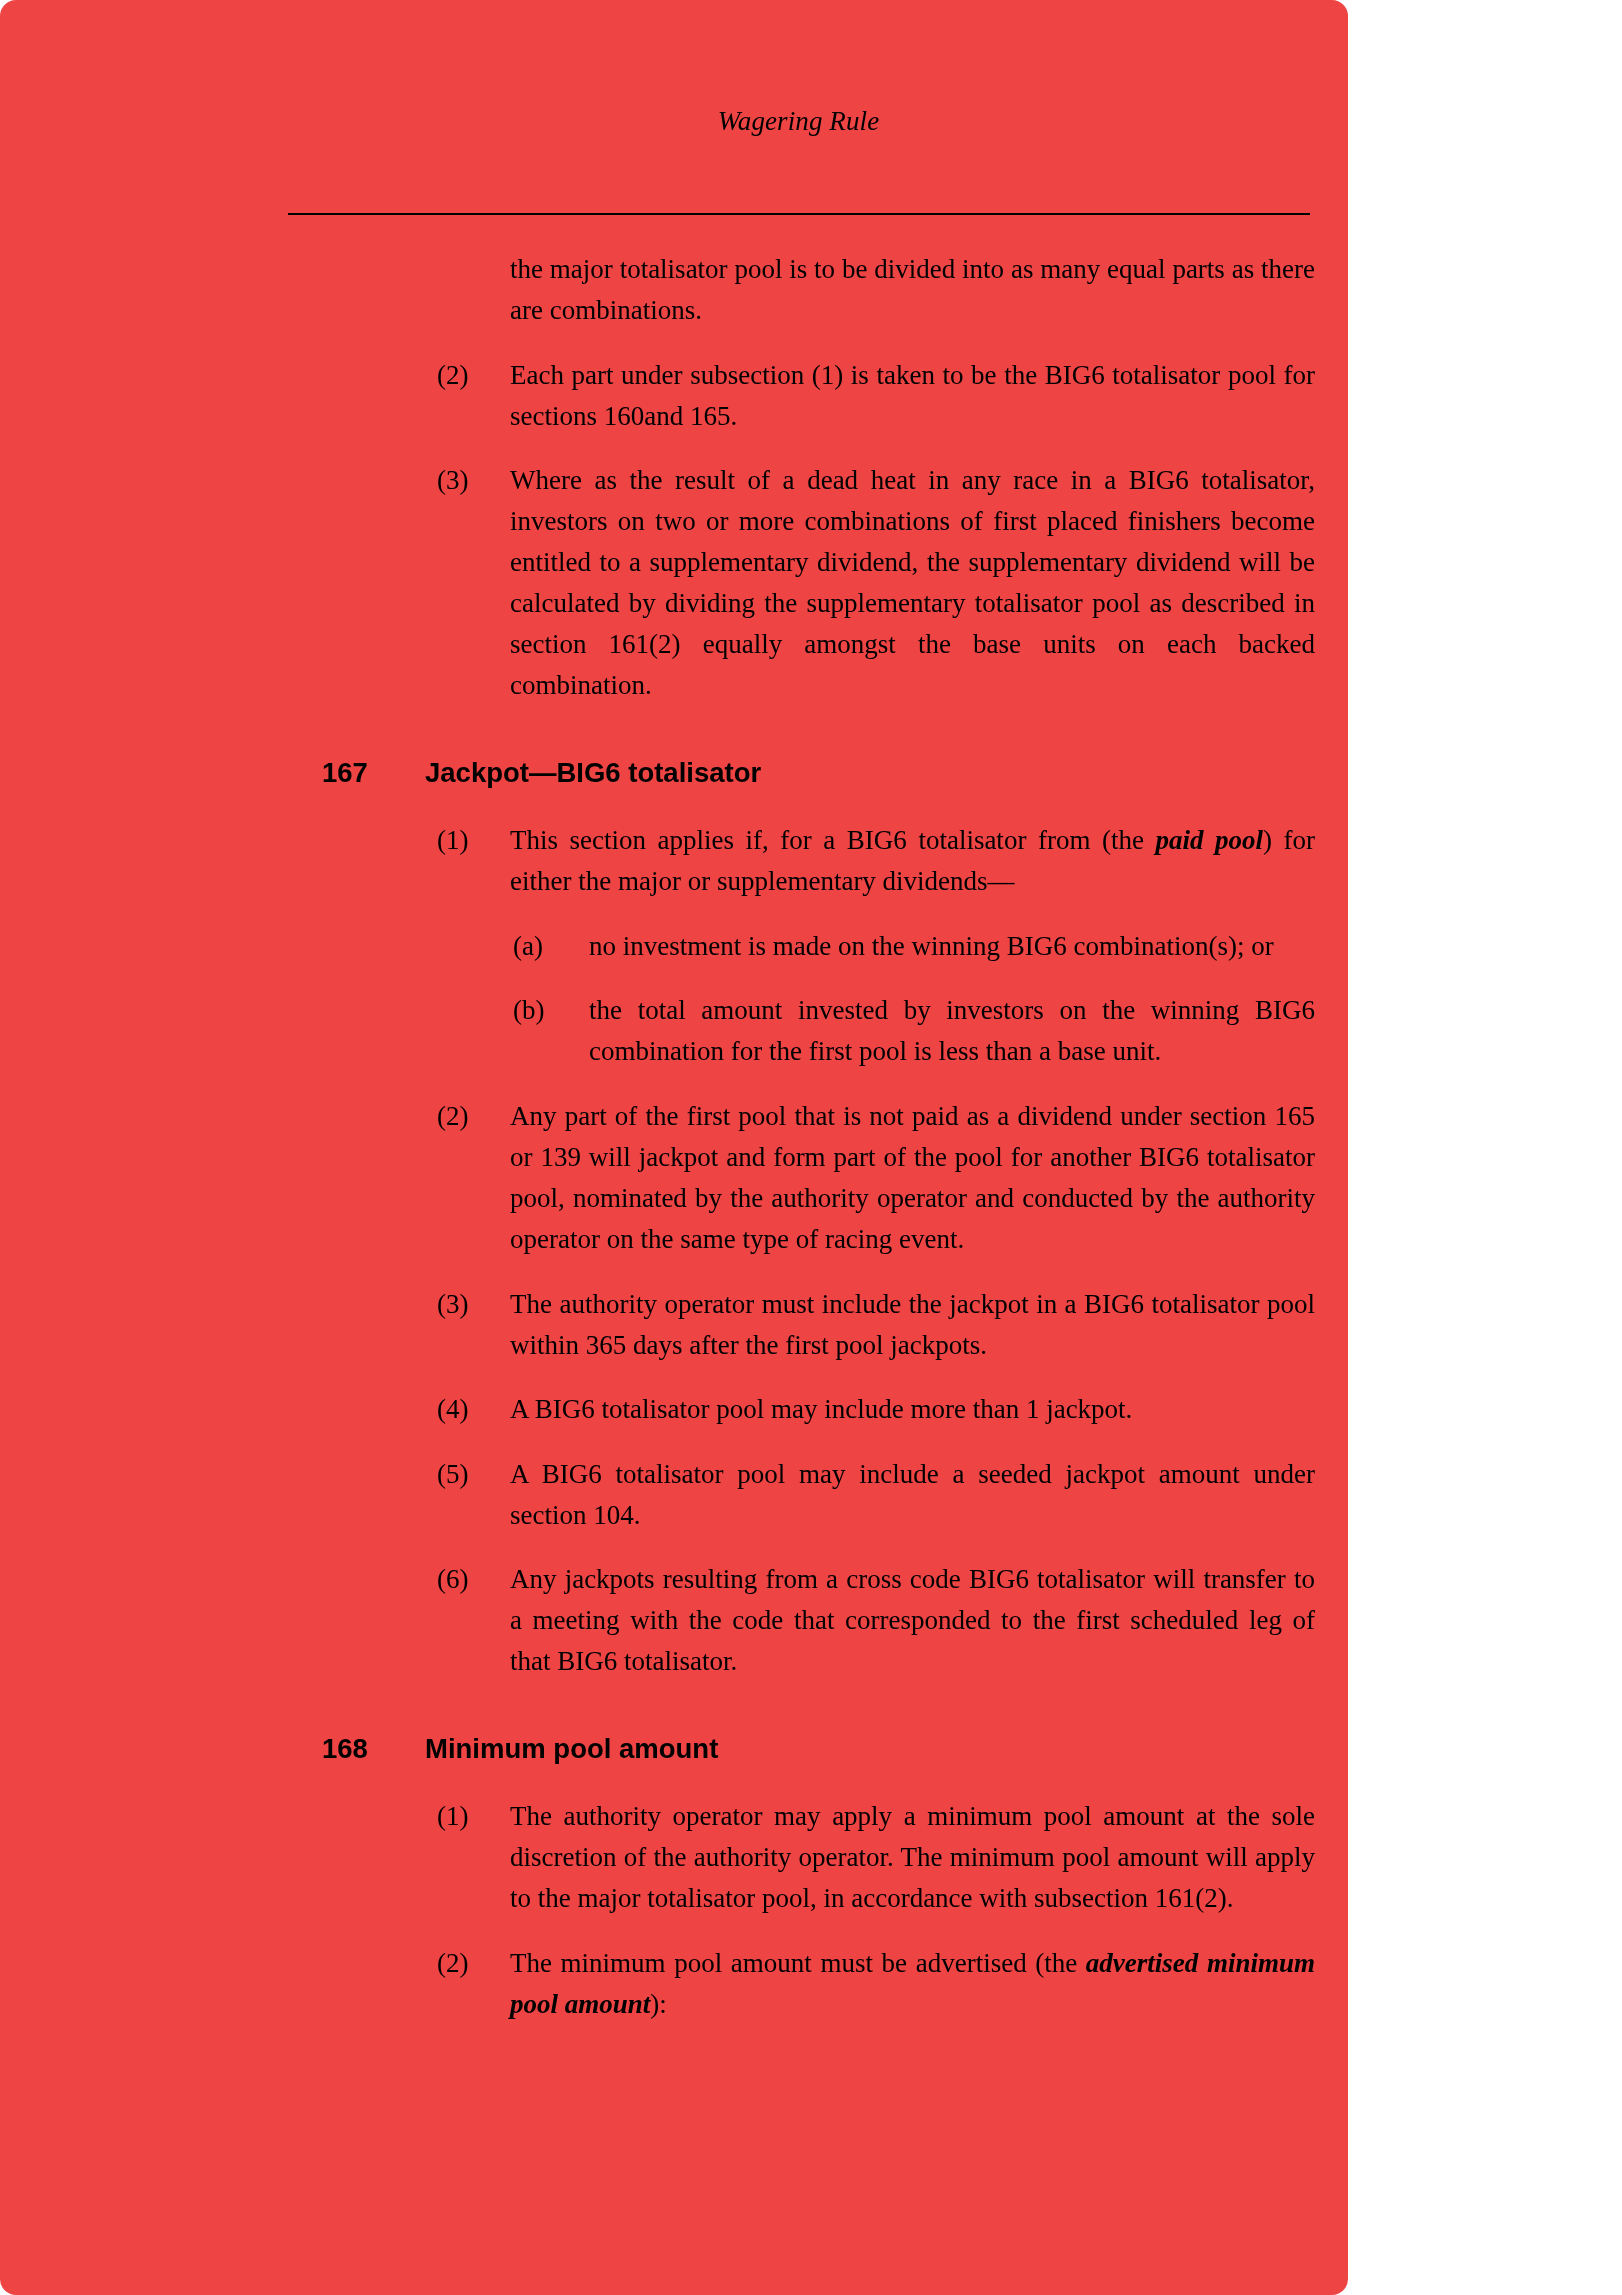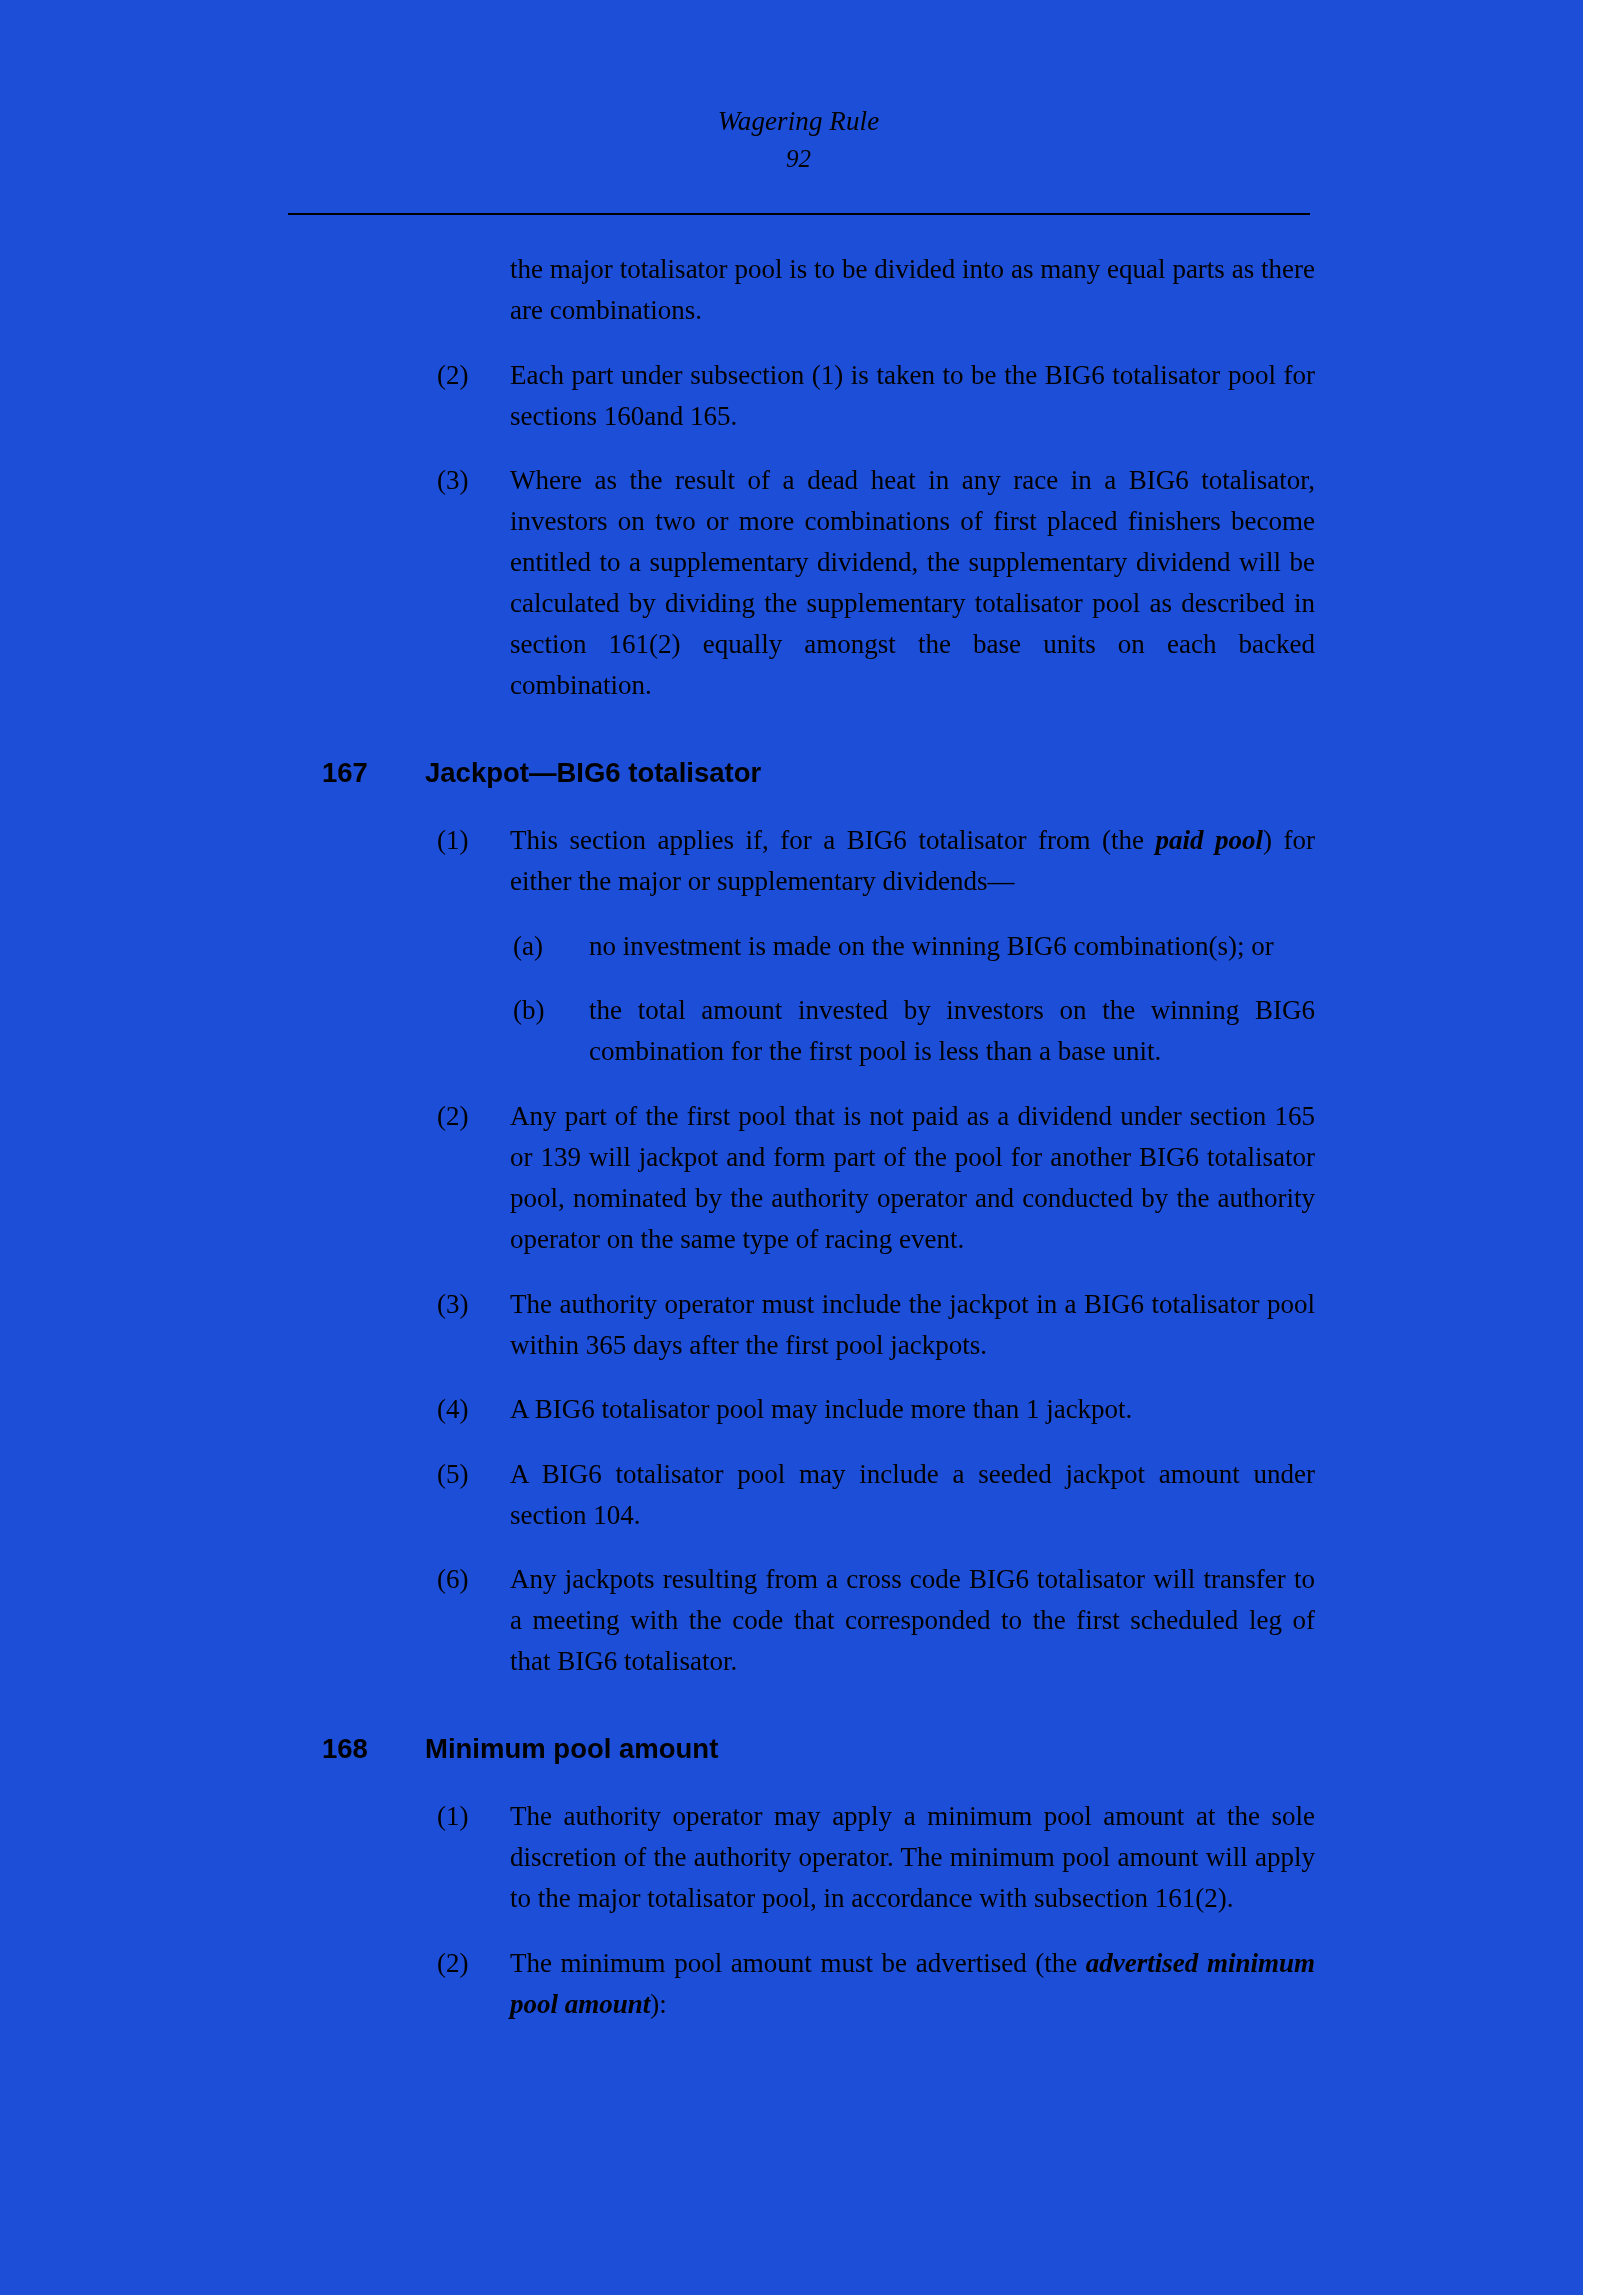--- a/index.html
+++ b/index.html
@@ -13,23 +13,24 @@
     height: 2295px;
     position: relative;
     font-family: "Liberation Serif", "DejaVu Serif", serif;
     color: #000000;
     overflow: hidden;
   }
 
   .page {
     position: absolute;
     left: 0; top: 0;
-    width: 1583px;
+    width: 1348px;
     height: 2295px;
-    background: #1d4ed8;
+    background: #ef4444;
+    border-radius: 16px;
   }
 
   
   .header {
     position: absolute;
     left: 288px;
     top: 105px;
     width: 1021px;
     text-align: center;
   }
@@ -152,21 +153,20 @@
     font-style: italic;
   }
 </style>
 </head>
 <body>
 
 <div class="page">
 
   <div class="header">
     <div class="header-title">Wagering Rule</div>
-    <div class="header-pageno">92</div>
   </div>
   <div class="header-rule"></div>
 
   <div class="body-col">
 
     <div class="para cont">
       <span class="txt">the major totalisator pool is to be divided into as many equal parts as there are combinations.</span>
     </div>
 
     <div class="para lvl1">

